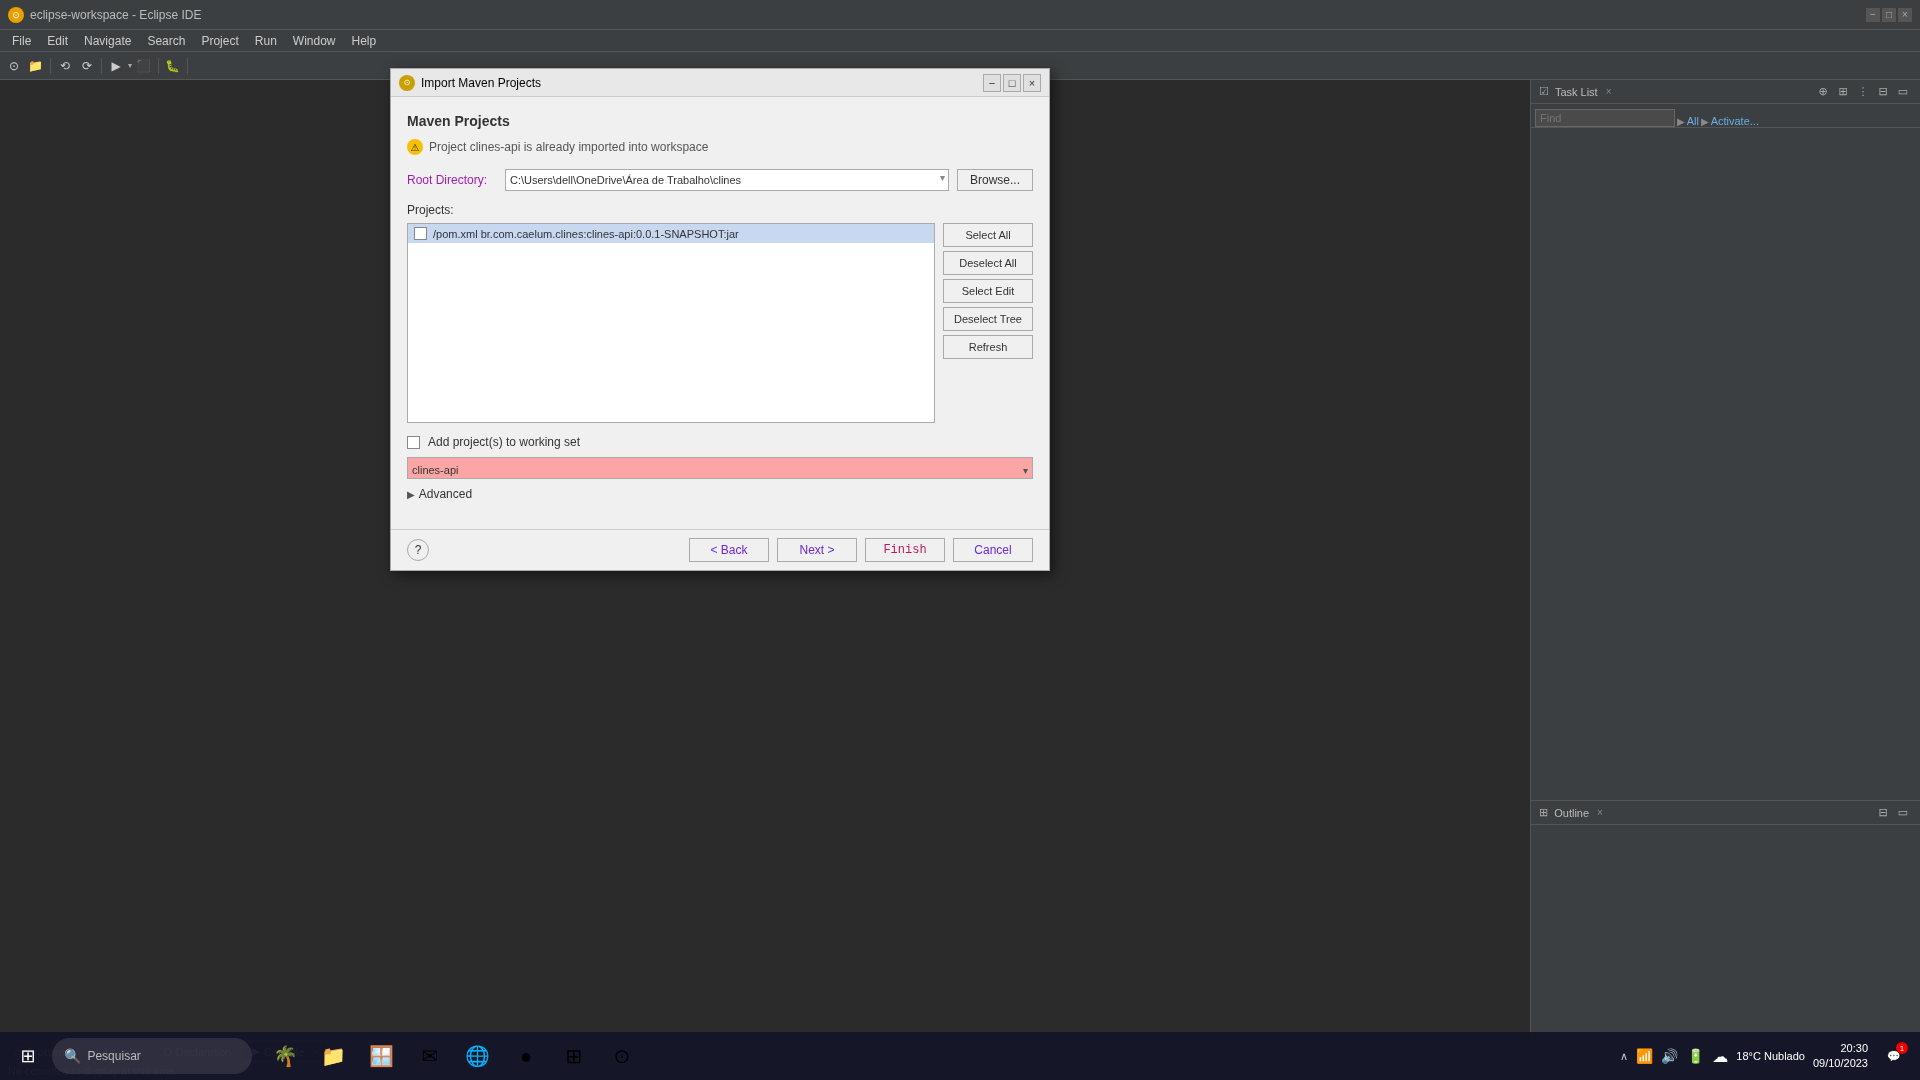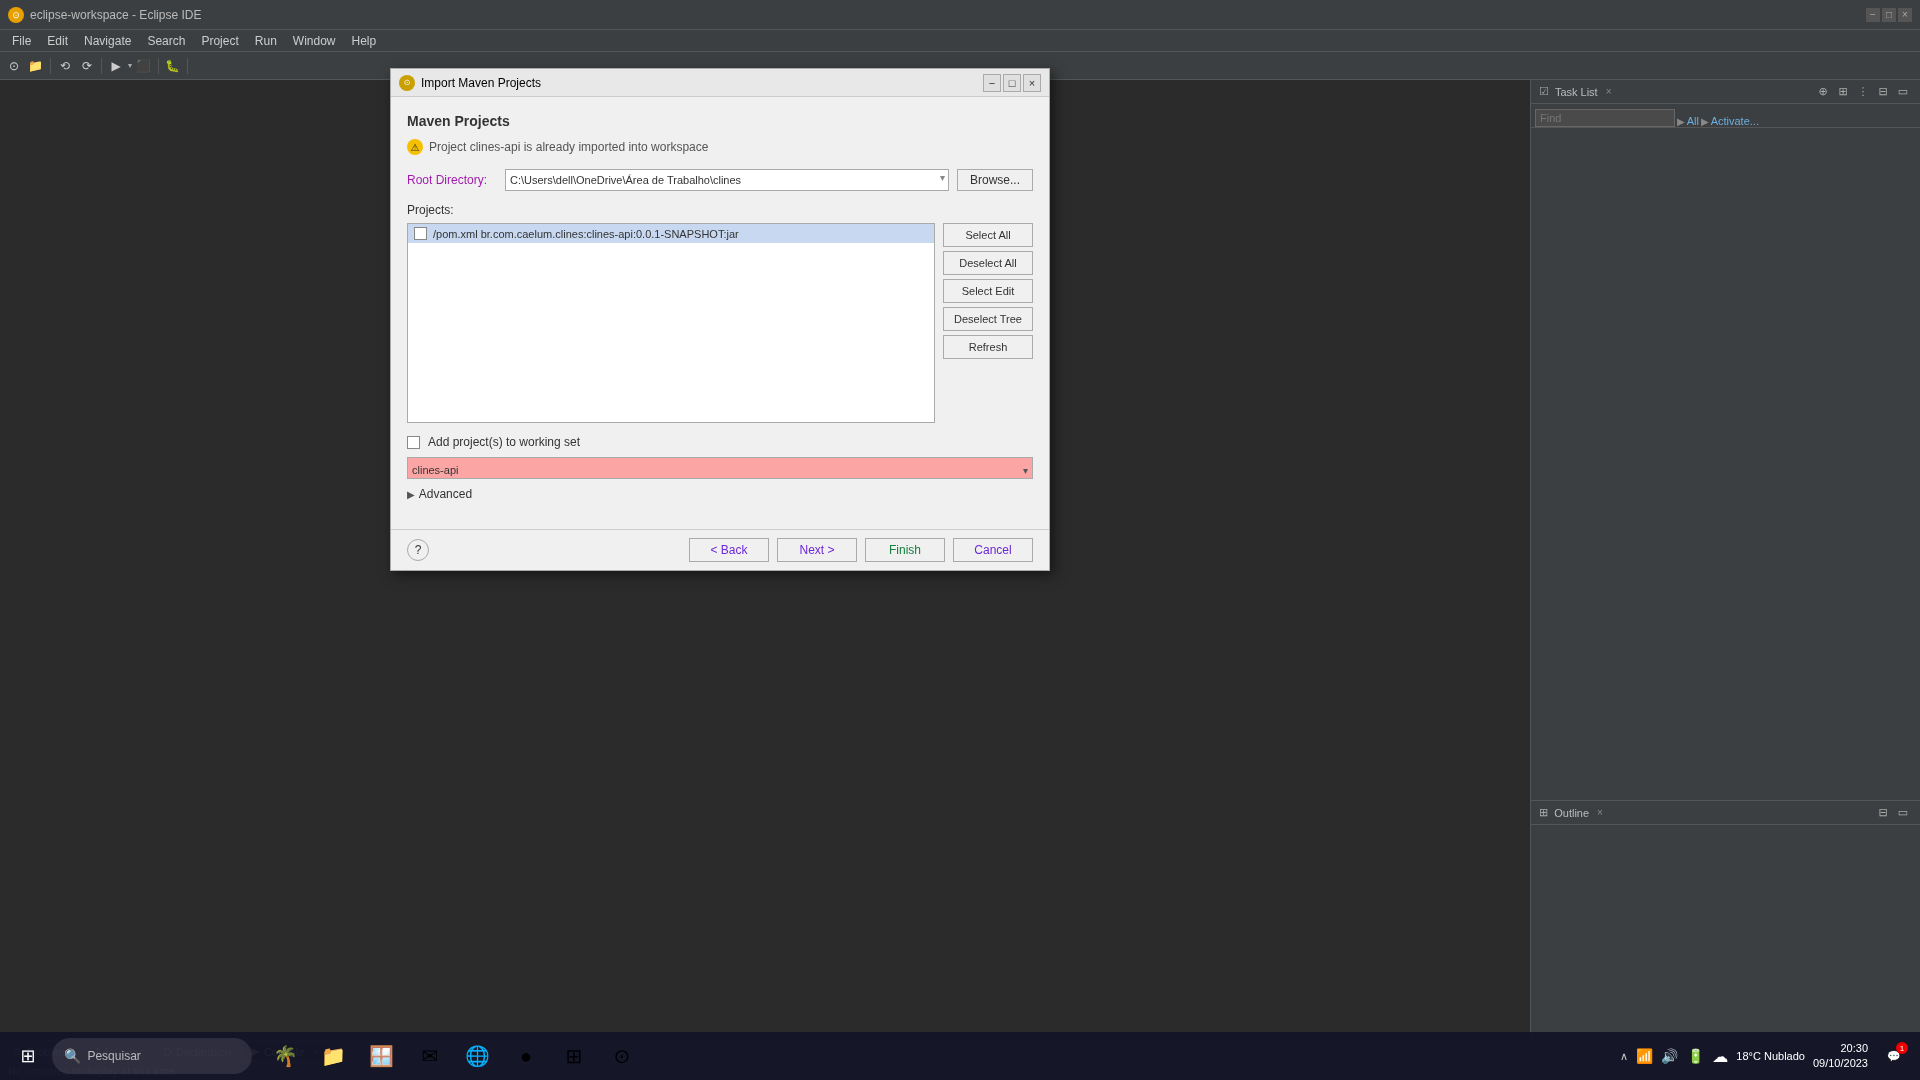--- a/index.html
+++ b/index.html
@@ -741,21 +741,21 @@
       <span class="advanced-arrow">▶</span>
       <span class="advanced-label">Advanced</span>
     </div>
   </div>
 
   <div class="dialog-footer">
     <button class="help-btn">?</button>
     <div class="footer-spacer"></div>
     <button class="footer-btn">&lt; Back</button>
     <button class="footer-btn">Next &gt;</button>
-    <button class="footer-btn" disabled="" style="color:#15803d;">Finish</button>
+    <button class="footer-btn" disabled="" style="color:#be185d;font-family:Liberation Mono, monospace;">Finish</button>
     <button class="footer-btn">Cancel</button>
   </div>
 </div>
 
 <div class="win-taskbar">
   <div class="win-start">⊞</div>
   <div class="win-search">
     <span class="win-search-icon">🔍</span>
     <span class="win-search-text">Pesquisar</span>
   </div>

